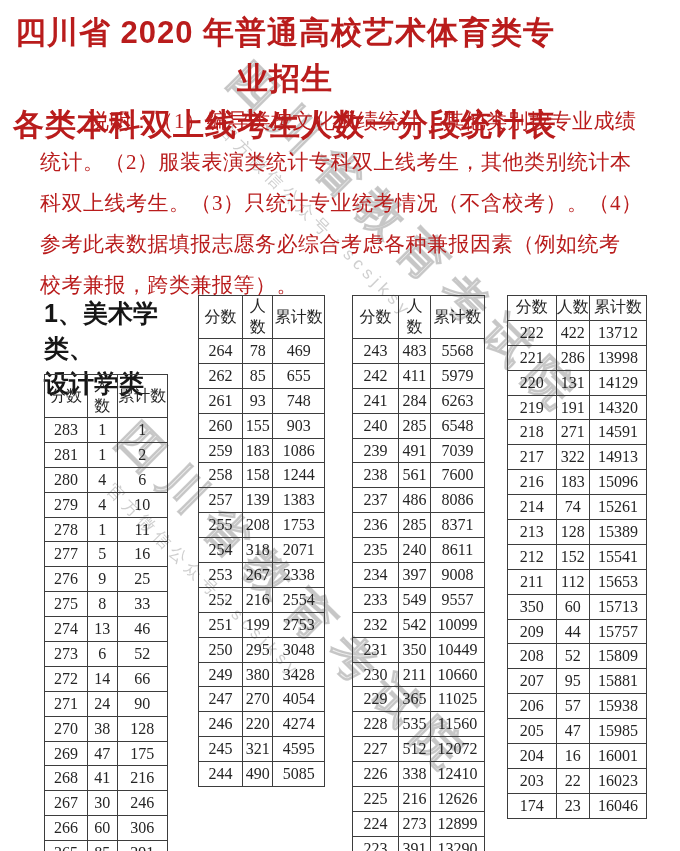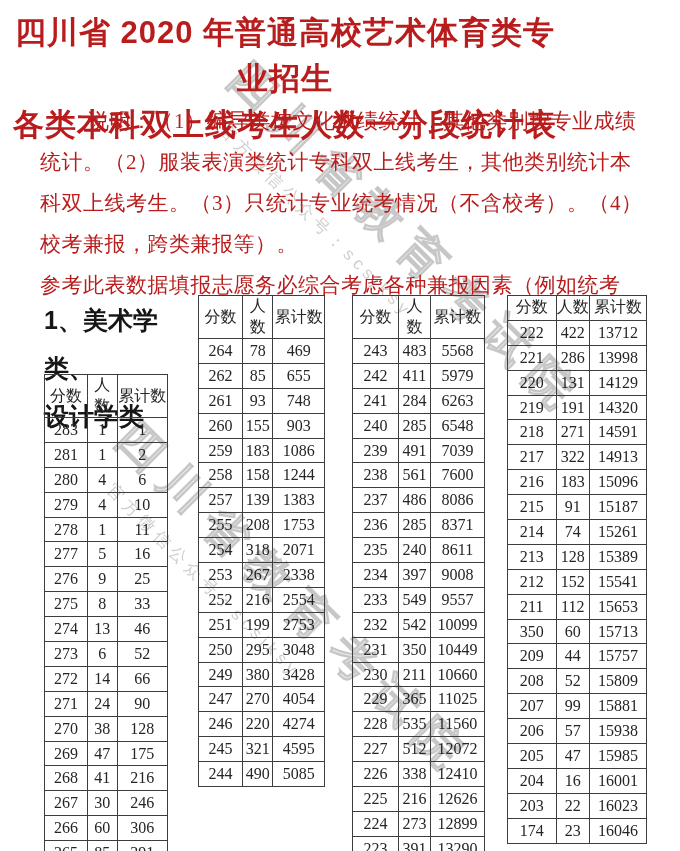--- a/index.html
+++ b/index.html
@@ -41,21 +41,21 @@
   .notes{
     position:absolute;z-index:1;left:40px;top:101px;width:602px;
     font-size:21px;line-height:41px;letter-spacing:0.5px;color:#b91c1c;
   }
   .note-line{white-space:nowrap;}
   .note-line.indent{text-indent:48px;}
   
   .section-heading{
     position:absolute;z-index:1;left:44px;top:296px;width:150px;
     font-family:"Liberation Sans","DejaVu Sans",sans-serif;
-    font-size:25px;font-weight:700;line-height:48px;color:#161616;
+    font-size:25px;font-weight:700;line-height:35px;color:#161616;
   }
   
   table.score-table{
     position:absolute;z-index:1;border-collapse:collapse;
     background:transparent;table-layout:fixed;
   }
   table.score-table th,table.score-table td{
     border:1px solid #3d3d3d;text-align:center;vertical-align:middle;
     font-size:16px;font-weight:400;padding:0;height:23.9px;
     color:#252525;overflow:hidden;
@@ -84,22 +84,22 @@
 
   <div class="title">
     <div>四川省 2020 年普通高校艺术体育类专业招生</div>
     <div>各类本科双上线考生人数一分段统计表</div>
   </div>
 
   <div class="notes">
     <div class="note-line indent">说明：（1）编导类按文化成绩统计，其他类别按专业成绩</div>
     <div class="note-line">统计。（2）服装表演类统计专科双上线考生，其他类别统计本</div>
     <div class="note-line">科双上线考生。（3）只统计专业统考情况（不含校考）。（4）</div>
+    <div class="note-line">参考此表数据填报志愿务必综合考虑各种兼报因素（例如统考</div>
     <div class="note-line">校考兼报，跨类兼报等）。</div>
-    <div class="note-line">参考此表数据填报志愿务必综合考虑各种兼报因素（例如统考</div>
   </div>
 
   <div class="section-heading">
     <div>1、美术学类、</div>
     <div>设计学类</div>
   </div>
 
   <table class="score-table t1">
       <colgroup>
         <col class="c1">
@@ -476,25 +476,20 @@
           <td>217</td>
           <td>322</td>
           <td>14913</td>
         </tr>
         <tr>
           <td>216</td>
           <td>183</td>
           <td>15096</td>
         </tr>
         <tr>
-          <td>215</td>
-          <td>91</td>
-          <td>15187</td>
-        </tr>
-        <tr>
           <td>214</td>
           <td>74</td>
           <td>15261</td>
         </tr>
         <tr>
           <td>213</td>
           <td>128</td>
           <td>15389</td>
         </tr>
         <tr>
@@ -517,21 +512,21 @@
           <td>44</td>
           <td>15757</td>
         </tr>
         <tr>
           <td>208</td>
           <td>52</td>
           <td>15809</td>
         </tr>
         <tr>
           <td>207</td>
-          <td>99</td>
+          <td>95</td>
           <td>15881</td>
         </tr>
         <tr>
           <td>206</td>
           <td>57</td>
           <td>15938</td>
         </tr>
         <tr>
           <td>205</td>
           <td>47</td>

